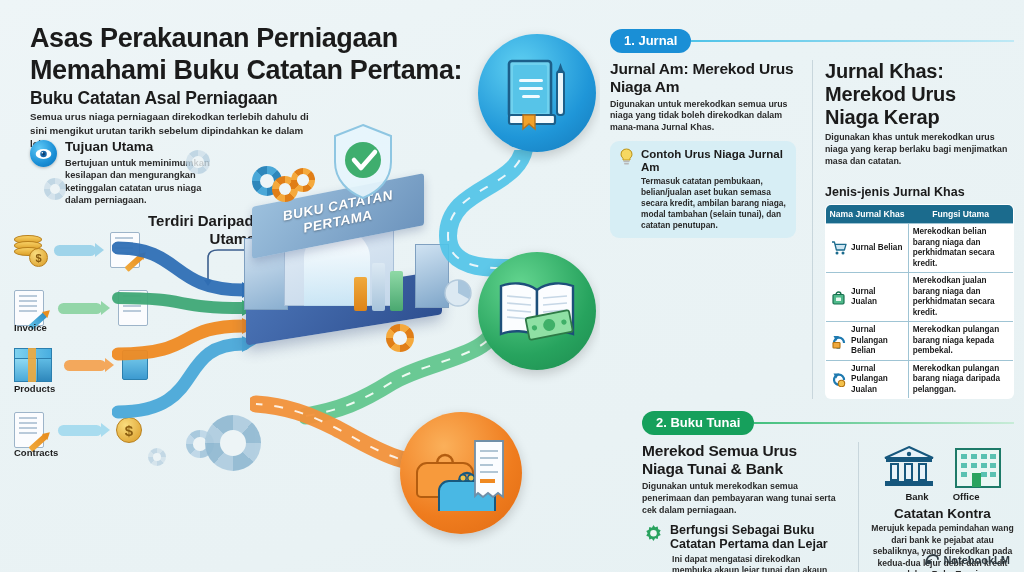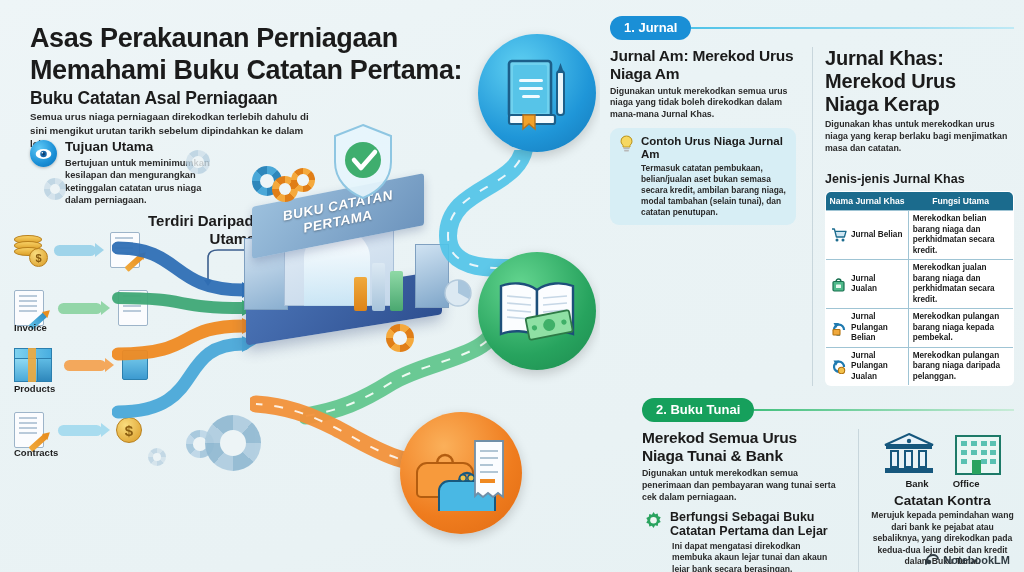--- a/index.html
+++ b/index.html
@@ -92,21 +92,21 @@
   .gear{position:absolute;border-radius:50%;}
   .gear:before{content:"";position:absolute;inset:26%;border-radius:50%;background:#eef5f7;}
 
   .circ-node{
     position:absolute;border-radius:50%;
     display:flex;align-items:center;justify-content:center;
     box-shadow:0 4px 12px rgba(0,0,0,.18);
   }
 
   
-  #right { position:absolute; left:600px; top:0; width:424px; height:572px; padding:0 10px; }
+  #right { position:absolute; left:600px; top:0; width:424px; height:572px; padding:13px 10px; }
 
   .sec { position:relative; }
   .sec-head { display:flex; align-items:center; gap:0; margin-bottom:7px; }
   .pill {
     display:inline-block;color:#fff;font-size:13px;font-weight:bold;
     padding:4px 14px 5px;border-radius:14px;white-space:nowrap;
   }
   .pill.blue{background:#1a8fd6;}
   .pill.green{background:#16a05c;}
   .pill.orange{background:#ef8a22;text-align:center;}

